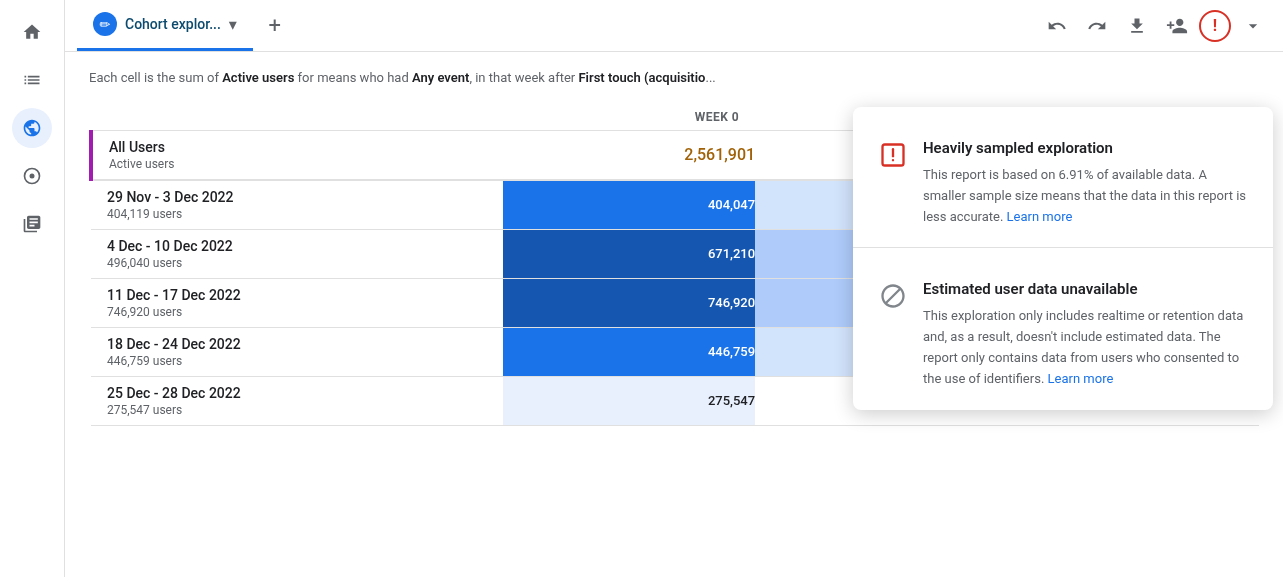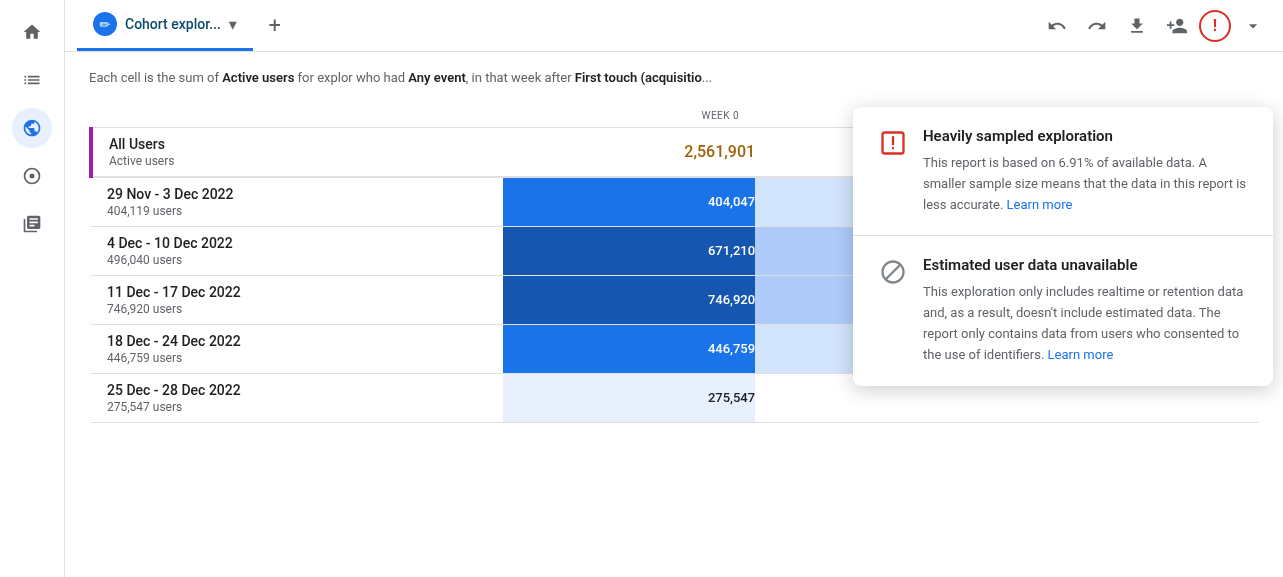--- a/index.html
+++ b/index.html
@@ -131,22 +131,22 @@
     
     .cohort-table {
       border-collapse: collapse;
       width: 100%;
       font-size: 13px;
     }
     .cohort-table th {
       text-align: right;
       padding: 6px 16px;
       color: #5f6368;
-      font-size: 10px;
-      font-weight: 400;
+      font-size: 12px;
+      font-weight: 700;
       letter-spacing: 0.5px;
       text-transform: uppercase;
       border-bottom: 1px solid #e0e0e0;
       margin-top: 28px;
     }
     .cohort-table th.label-col {
       text-align: left;
       min-width: 180px;
     }
     .cohort-table td {
@@ -213,20 +213,21 @@
     }
     .popup-section {
       padding: 20px 24px;
       border-bottom: 1px solid #e0e0e0;
     }
     .popup-section:last-child { border-bottom: none; }
     .popup-header {
       display: flex;
       align-items: flex-start;
       gap: 14px;
+      margin-top: 12px;
     }
     .popup-icon {
       width: 32px; height: 32px;
       flex-shrink: 0;
       display: flex; align-items: center; justify-content: center;
       font-size: 22px;
     }
     .popup-icon.warning-icon { color: #d93025; }
     .popup-icon.blocked-icon { color: #80868b; }
     .popup-title {
@@ -313,21 +314,21 @@
         <svg width="20" height="20" viewBox="0 0 24 24" fill="currentColor">
             <path d="M7 10l5 5 5-5z"></path>
           </svg>
       </div>
     </div>
   </div>
 
   <div class="content">
 
     <div class="description-bar">
-      <span>Each cell is the sum of </span><strong>Active users</strong><span> for explor who had </span><strong>Any event</strong><span>, in that week after </span><strong>First touch (acquisitio</strong><span>...</span>
+      <span>Each cell is the sum of </span><strong>Active users</strong><span> for means who had </span><strong>Any event</strong><span>, in that week after </span><strong>First touch (acquisitio</strong><span>...</span>
     </div>
 
     <table class="cohort-table">
       <thead>
         <tr>
           <th class="label-col"></th>
           <th>WEEK 0</th>
           <th>WEEK 1</th>
           <th>WEEK 2</th>
         </tr>

